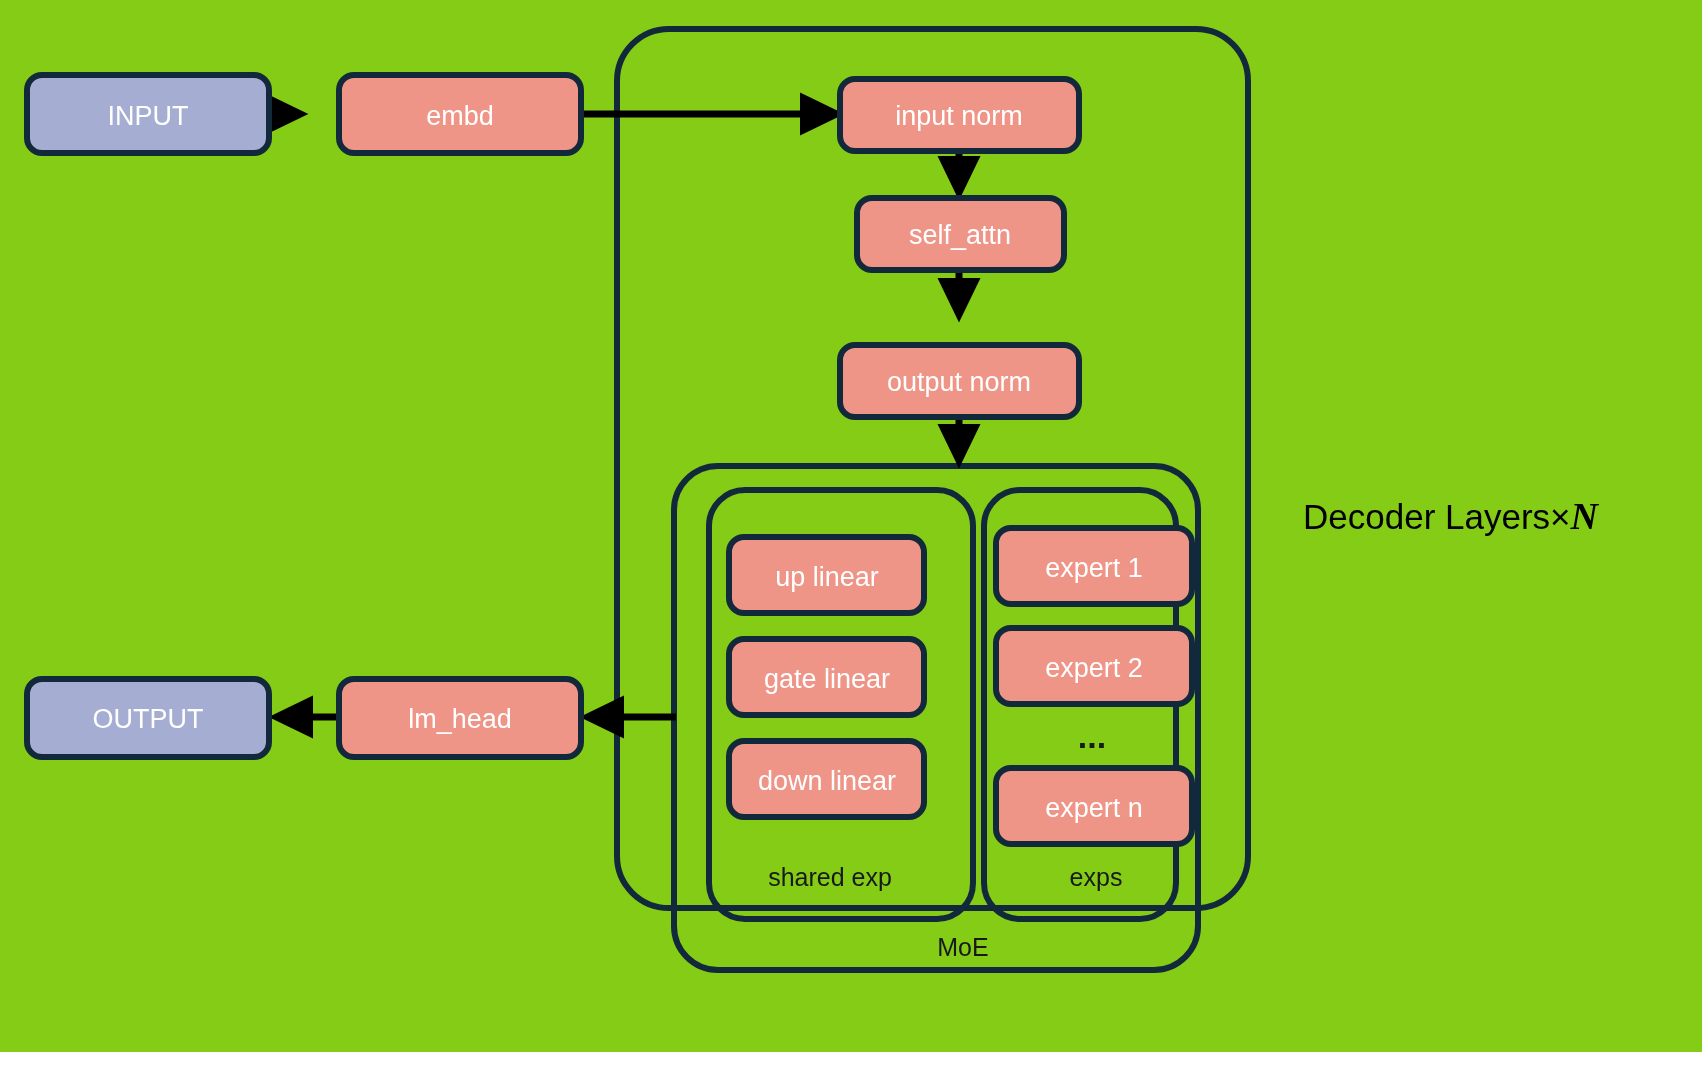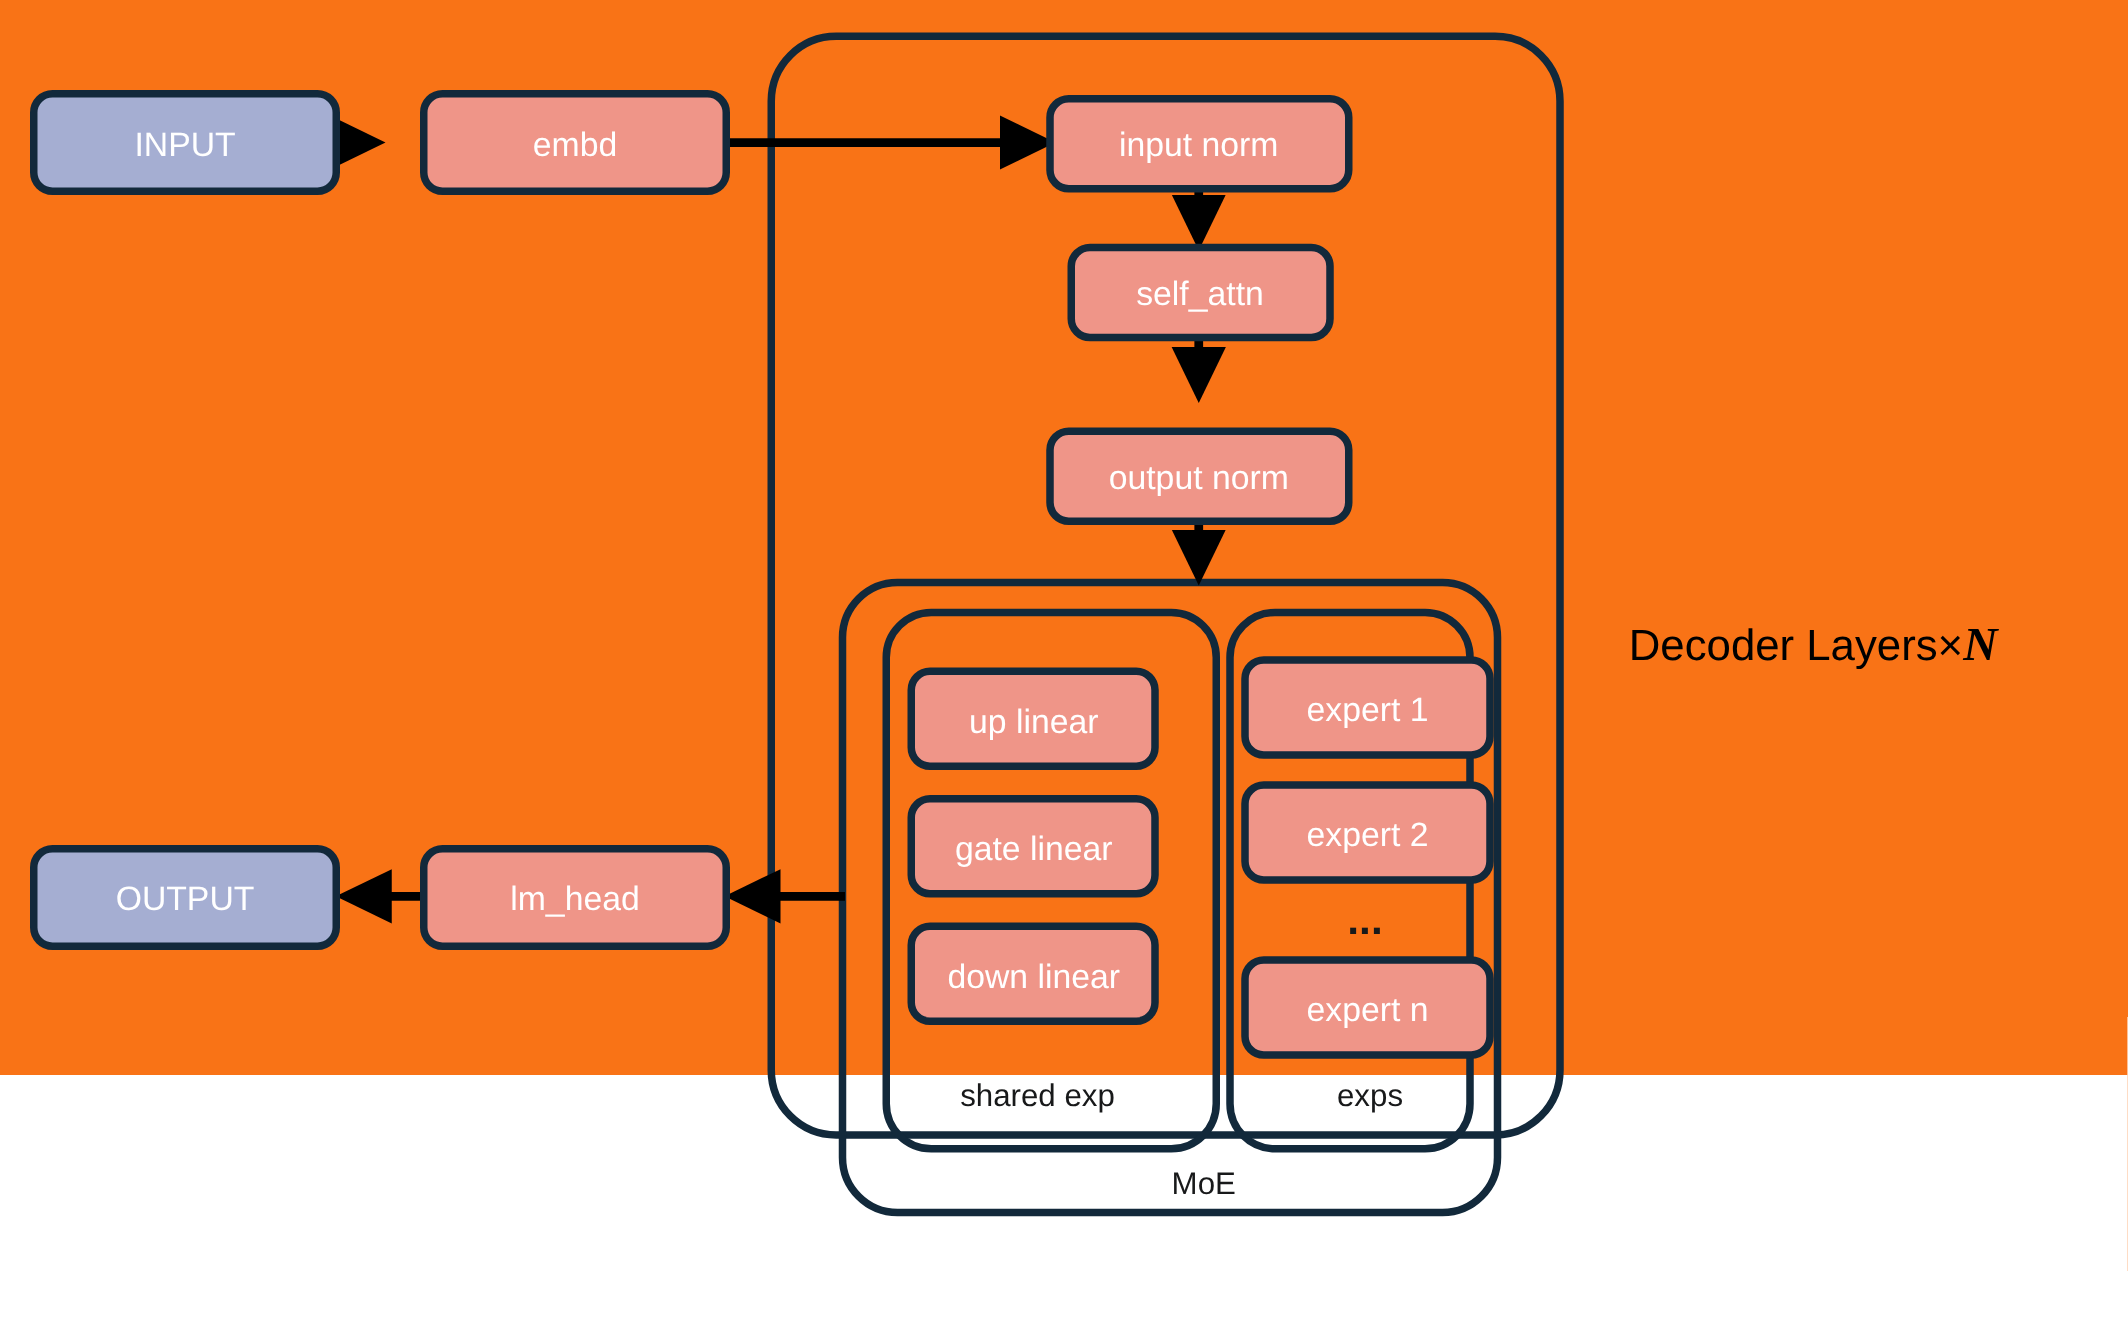--- a/index.html
+++ b/index.html
@@ -9,22 +9,22 @@
   }
   body {
     width: 1702px;
     height: 1068px;
     overflow: hidden;
     font-family: "Liberation Sans", sans-serif;
   }
   #diagram-root {
     position: relative;
     width: 1702px;
-    height: 860px;
-    background: #f97316;
+    height: 1052px;
+    background: #84cc16;
   }
   svg#arch-svg {
     position: absolute;
     top: 0; left: 0;
     width: 1702px;
     height: 1068px;
     display: block;
   }
   .grp-frame {
     fill: none;

